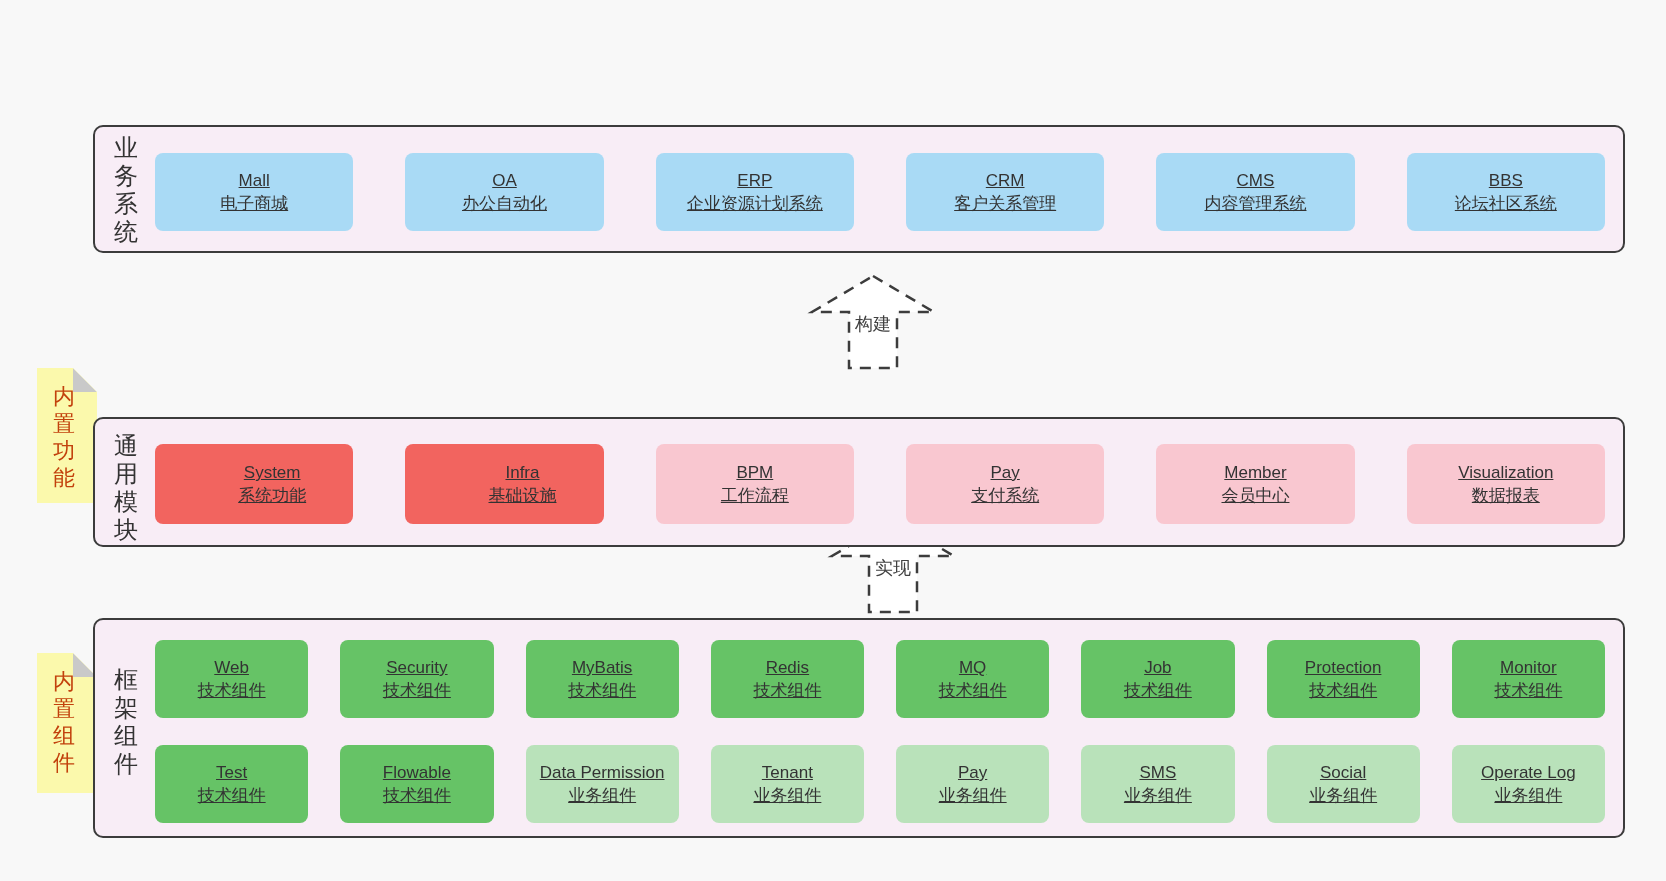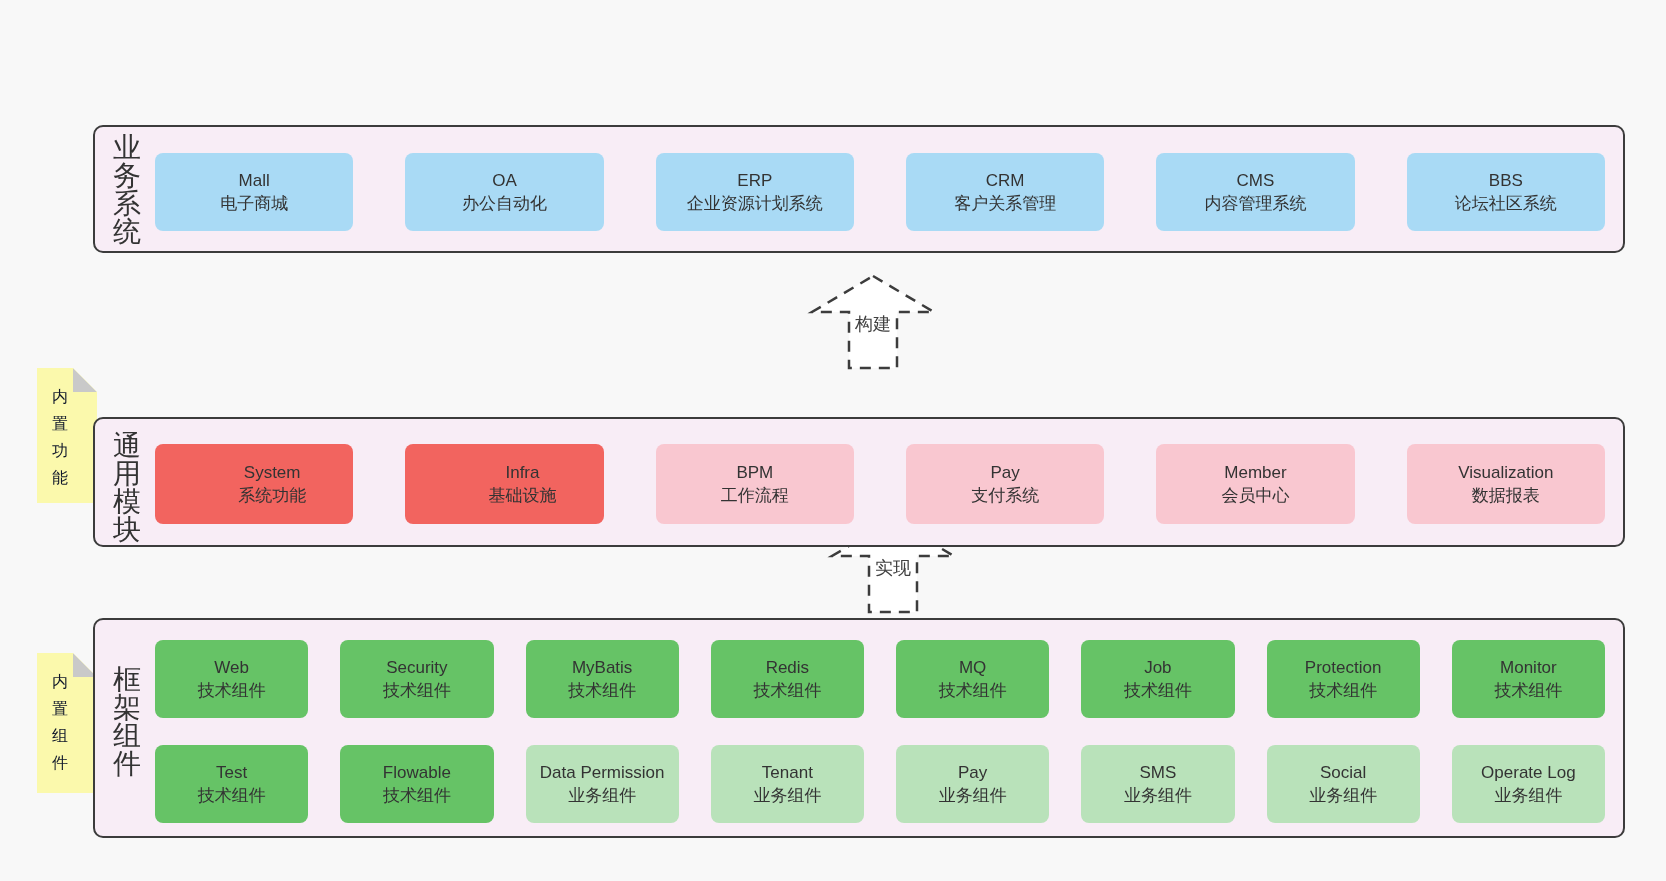--- a/index.html
+++ b/index.html
@@ -14,21 +14,21 @@
     position:absolute;left:93px;width:1532px;
     background:#f8edf6;border:2px solid #3c3c3c;border-radius:10px;
     box-sizing:border-box;z-index:2;
   }
   #layer-business{top:125px;height:128px;}
   #layer-modules{top:373px;height:130px;margin-top:44px;}
   #layer-components{top:618px;height:220px;}
 
   .layer-label{
     position:absolute;left:16px;width:30px;
-    font-size:28px;line-height:28px;text-align:right;
+    font-size:24px;line-height:28px;text-align:center;
     word-break:break-all;color:#333;
   }
   #layer-business .layer-label{top:7px;}
   #layer-modules .layer-label{top:13px;}
   #layer-components .layer-label{top:46px;}
 
   .boxes{
     position:absolute;left:60px;right:18px;display:grid;
   }
   .boxes.cols6{grid-template-columns:repeat(6,1fr);gap:52px;}
@@ -38,42 +38,42 @@
   #layer-components .boxes.row1{top:20px;height:78px;}
   #layer-components .boxes.row2{top:125px;height:78px;}
 
   
   .box{
     border-radius:8px;display:flex;flex-direction:column;
     align-items:center;justify-content:center;
     font-size:17px;line-height:23px;text-align:center;
     padding:2px 8px;box-sizing:border-box;color:#333;
   }
-  .box .en,.box .cn{display:block;}
+  .box .en,.box .cn{display:block;text-decoration:underline;}
   .box.blue{background:#a9daf5;}
   .box.red{background:#f2645f;padding-left:44px;}
   .box.pink{background:#f9c7d0;text-align:center;}
   .box.green{background:#66c366;}
   .box.green-light{background:#b9e2ba;}
 
   
   .note{
     position:absolute;left:37px;width:60px;background:#fbf9ac;z-index:1;
     clip-path:polygon(0 0,calc(100% - 24px) 0,100% 24px,100% 100%,0 100%);
   }
   .note::after{
     content:"";position:absolute;top:0;right:0;width:0;height:0;
     border-bottom:24px solid #c9c9c9;border-right:24px solid transparent;
   }
   #note-modules{top:368px;height:135px;}
   #note-components{top:653px;height:140px;}
   .note-text{
     margin:15px 0 0 15px;width:24px;
-    font-size:16px;line-height:27px;text-align:left;
-    word-break:break-all;color:#0f172a;
+    font-size:22px;line-height:27px;text-align:center;
+    word-break:break-all;color:#c2410c;
   }
 
   
   .arrow{position:absolute;width:150px;height:98px;z-index:1;}
   #arrow-build{left:798px;top:274px;}
   #arrow-implement{left:818px;top:518px;}
   .arrow path{
     fill:#ffffff;stroke:#3c3c3c;stroke-width:2.5;
     stroke-dasharray:11 8;
   }

